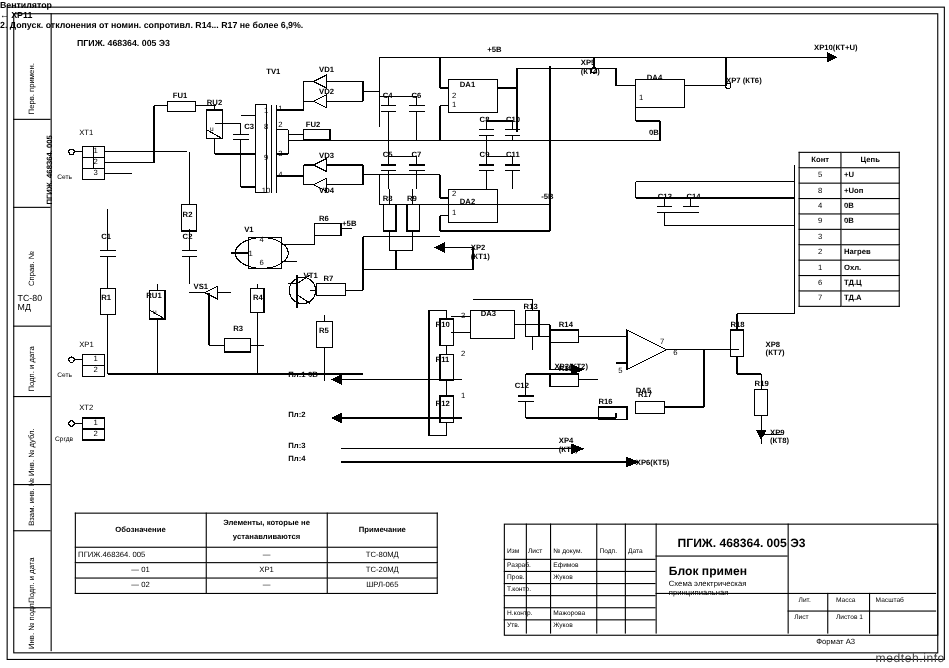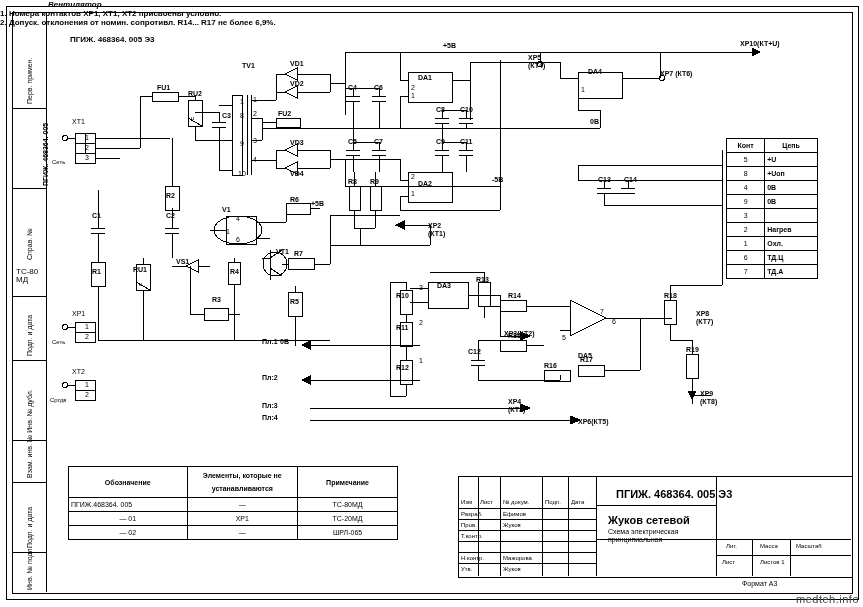--- a/index.html
+++ b/index.html
@@ -514,26 +514,27 @@
   <div class="txt bold" style="left:686px;top:346px;">R19</div>
   <div class="txt bold" style="left:222px;top:206px;">V1</div>
   <div class="txt bold" style="left:176px;top:258px;">VS1</div>
   <div class="txt bold" style="left:276px;top:248px;">VT1</div>
   <div class="txt" style="left:236px;top:215px;">4</div>
   <div class="txt" style="left:226px;top:228px;">1</div>
   <div class="txt" style="left:236px;top:236px;">6</div>
   <div class="txt" style="left:139px;top:280px;font-size:6px;">u</div>
   <div class="txt" style="left:191px;top:114px;font-size:6px;">u</div>
 
-  <div class="txt8 bold" style="left:248px;top:360px;font-style:italic;font-size:8px;margin-left:48px;">Вентилятор</div>
+  <div class="txt8 bold" style="left:248px;top:360px;font-size:8px;">Вентилятор</div>
   <div class="txt bold" style="left:262px;top:338px;">Пл:1</div>
   <div class="txt bold" style="left:262px;top:374px;">Пл:2</div>
   <div class="txt bold" style="left:262px;top:402px;">Пл:3</div>
   <div class="txt bold" style="left:262px;top:414px;">Пл:4</div>
 
+  <div class="txt8 bold" style="left:738px;top:122px;font-size:8px;">←   XP11</div>
   <table class="tbl" style="left:726px;top:138px;width:92px;">
     <tbody>
         <tr>
       <td class="c bold">Конт</td>
       <td class="c bold">Цепь</td>
     </tr>
     <tr>
           <td class="c">5</td>
           <td class="l bold">+U</td>
         </tr>
@@ -565,21 +566,20 @@
           <td class="c">6</td>
           <td class="l bold">ТД.Ц</td>
         </tr>
     <tr>
           <td class="c">7</td>
           <td class="l bold">ТД.А</td>
         </tr>
   </tbody>
     </table>
 
-  <div class="txt8 bold" style="left:464px;top:446px;font-size:8px;">1. Номера контактов ХР1, ХТ1, ХТ2          присвоены  условно.</div>
   <div class="txt8 bold" style="left:464px;top:458px;font-size:8px;">2. Допуск. отклонения от номин. сопротивл.  R14... R17 не более 6,9%.</div>
 
   <table class="tbl" style="left:68px;top:466px;width:330px;">
     <tbody>
         <tr>
       <td class="c bold" style="width:120px;height:30px;">Обозначение</td>
       <td class="c bold" style="width:110px;">Элементы, которые не<br>устанавливаются</td>
       <td class="c bold" style="width:100px;">Примечание</td>
     </tr>
     <tr>
@@ -632,21 +632,21 @@
   <div class="txt" style="left:461px;top:521px;font-size:6px;">Пров.</div>
   <div class="txt" style="left:503px;top:521px;font-size:6px;">Жуков</div>
   <div class="txt" style="left:461px;top:532px;font-size:6px;">Т.контр.</div>
   <div class="txt" style="left:503px;top:532px;font-size:6px;"></div>
   <div class="txt" style="left:461px;top:554px;font-size:6px;">Н.контр.</div>
   <div class="txt" style="left:503px;top:554px;font-size:6px;">Мажорова</div>
   <div class="txt" style="left:461px;top:565px;font-size:6px;">Утв.</div>
   <div class="txt" style="left:503px;top:565px;font-size:6px;">Жуков</div>
 
   <div class="txt11" style="position:absolute;left:616px;top:488px;font-size:11px;font-weight:bold;">ПГИЖ. 468364. 005  Э3</div>
-  <div class="txt10 bold" style="position:absolute;left:608px;top:514px;font-size:11px;font-weight:bold;">Жуков сетевой</div>
+  <div class="txt10 bold" style="position:absolute;left:608px;top:514px;font-size:11px;font-weight:bold;">Блок примен</div>
   <div class="txt" style="position:absolute;left:608px;top:528px;font-size:7px;">Схема электрическая<br>принципиальная</div>
 
   <div class="txt" style="left:726px;top:542px;font-size:6px;">Лит.</div>
   <div class="txt" style="left:760px;top:542px;font-size:6px;">Масса</div>
   <div class="txt" style="left:796px;top:542px;font-size:6px;">Масштаб</div>
   <div class="txt" style="left:722px;top:558px;font-size:6px;">Лист</div>
   <div class="txt" style="left:760px;top:558px;font-size:6px;">Листов 1</div>
 
   <div class="txt" style="left:742px;top:580px;font-size:7px;">Формат А3</div>
 

